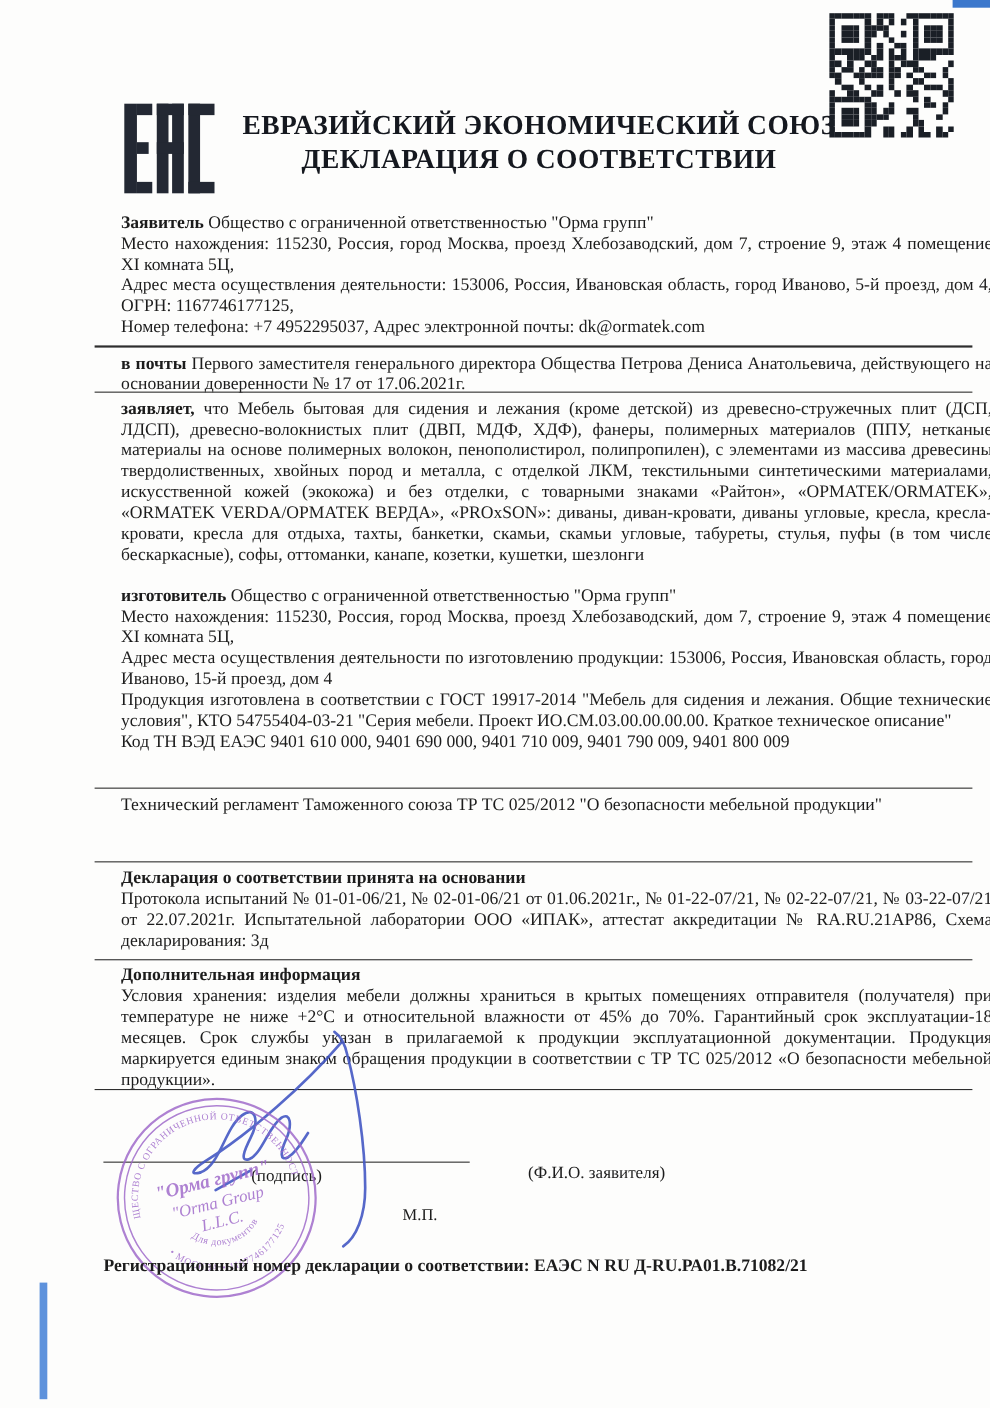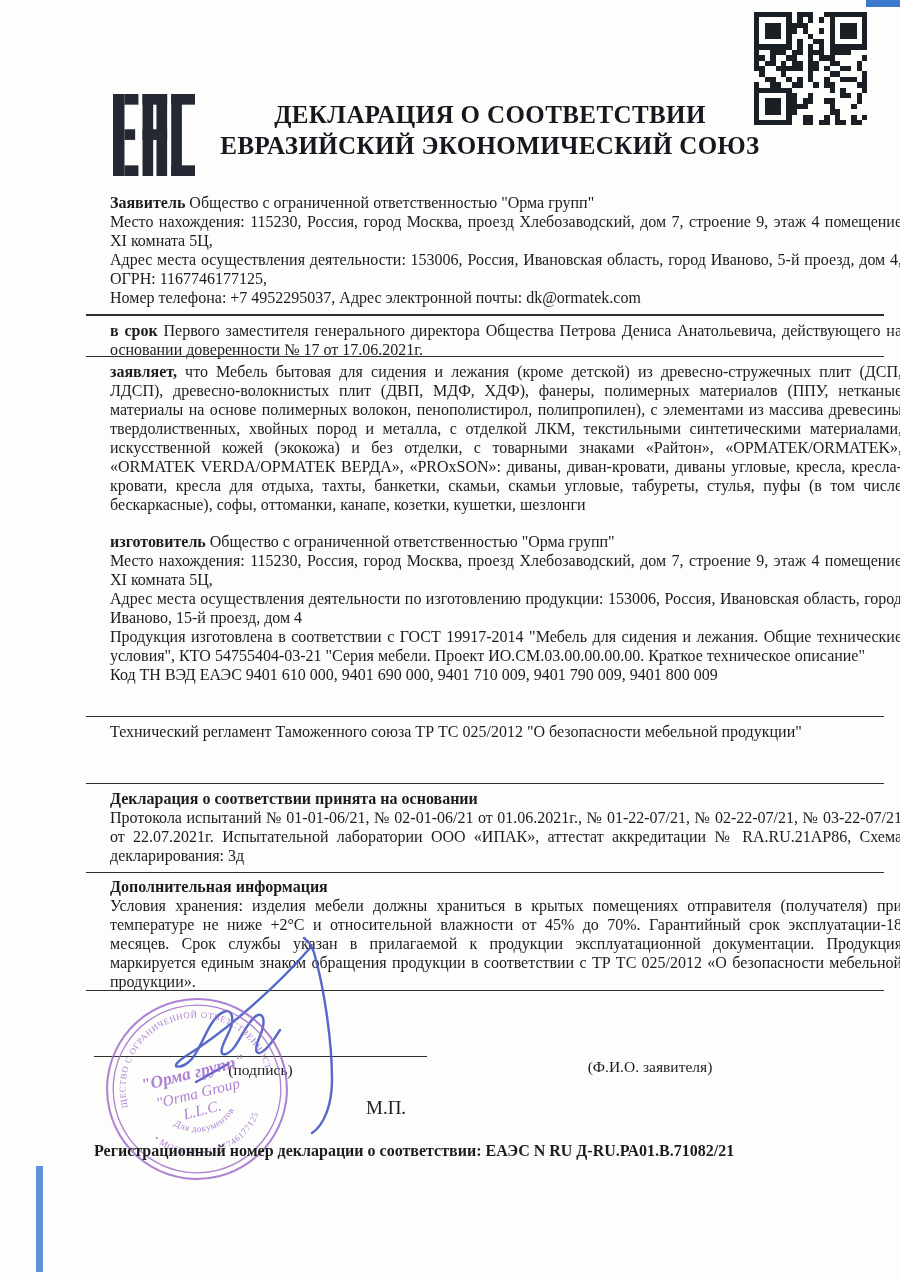--- a/index.html
+++ b/index.html
@@ -21,22 +21,22 @@
   .just{text-align:justify;}
   .sec b{font-weight:bold;}
   .heading{font-weight:bold;}
   .rule{position:absolute;left:86px;width:798px;border-top:2px solid #2e2e2e;height:0;}
   .rule.thin{border-top-width:1.5px;}
   
   .sigline{position:absolute;left:94px;top:1056px;width:333px;border-top:1.5px solid #2e2e2e;height:0;}
   .sigcap{position:absolute;left:94px;top:1061px;width:333px;text-align:center;font-size:15.5px;}
   .signer{position:absolute;left:480px;top:1033px;width:340px;text-align:center;font-size:16px;}
   .signer span{border-bottom:1px solid #2e2e2e;padding:0 4px 1px 4px;}
-  .signercap{position:absolute;left:480px;top:1058px;width:340px;text-align:center;font-size:15.5px;}
-  .mp{position:absolute;left:366px;top:1097px;font-size:19px;}
+  .signercap{position:absolute;left:480px;top:1058px;width:340px;text-align:left;font-size:15.5px;}
+  .mp{position:absolute;left:366px;top:1097px;font-size:15px;}
   .regline{position:absolute;left:94px;width:792px;font-weight:bold;font-size:16px;}
   
   .stamp{position:absolute;left:104px;top:996px;width:186px;height:186px;
          transform:rotate(-14deg);opacity:.82;pointer-events:none;}
   .ink{position:absolute;left:108px;top:930px;width:280px;height:215px;pointer-events:none;opacity:.9;}
 </style>
 </head>
 <body>
 
 <div class="page">
@@ -54,22 +54,22 @@
       <rect x="53" y="0" width="13" height="100"></rect>
       <rect x="36" y="0" width="30" height="13"></rect>
       <rect x="36" y="43" width="30" height="13"></rect>
       <rect x="71" y="0" width="13" height="100"></rect>
       <rect x="71" y="0" width="29" height="13"></rect>
       <rect x="71" y="87" width="29" height="13"></rect>
     </g>
   </svg>
 
   <div class="title">
+    <div>ЕВРАЗИЙСКИЙ ЭКОНОМИЧЕСКИЙ СОЮЗ</div>
     <div>ДЕКЛАРАЦИЯ О СООТВЕТСТВИИ</div>
-    <div>ЕВРАЗИЙСКИЙ ЭКОНОМИЧЕСКИЙ СОЮЗ</div>
   </div>
 
   <div class="qr">
       <i style="left: 0px; top: 0px; width: 5.4px; height: 5.4px;"></i>
       <i style="left: 5.4px; top: 0px; width: 5.4px; height: 5.4px;"></i>
       <i style="left: 10.8px; top: 0px; width: 5.4px; height: 5.4px;"></i>
       <i style="left: 16.2px; top: 0px; width: 5.4px; height: 5.4px;"></i>
       <i style="left: 21.6px; top: 0px; width: 5.4px; height: 5.4px;"></i>
       <i style="left: 27px; top: 0px; width: 5.4px; height: 5.4px;"></i>
       <i style="left: 32.4px; top: 0px; width: 5.4px; height: 5.4px;"></i>
@@ -302,21 +302,21 @@
       <span>Общество с ограниченной ответственностью "Орма групп"</span>
     </div>
     <div class="just">Место нахождения: 115230, Россия, город Москва, проезд Хлебозаводский, дом 7, строение 9, этаж 4 помещение XI комната 5Ц,</div>
     <div class="just">Адрес места осуществления деятельности: 153006, Россия, Ивановская область, город Иваново, 5-й проезд, дом 4, ОГРН: 1167746177125,</div>
     <div>Номер телефона: +7 4952295037, Адрес электронной почты: dk@ormatek.com</div>
   </div>
 
   <div class="rule" style="top:314px"></div>
 
   <div class="sec just" style="top:321px">
-    <b>в срок</b>
+    <b>в почты</b>
     <span>Первого заместителя генерального директора Общества Петрова Дениса Анатольевича, действующего на основании доверенности № 17 от 17.06.2021г.</span>
   </div>
 
   <div class="rule thin" style="top:356px"></div>
 
   <div class="sec just" style="top:362px">
     <b>заявляет,</b>
     <span>что Мебель бытовая для сидения и лежания (кроме детской) из древесно-стружечных плит (ДСП, ЛДСП), древесно-волокнистых плит (ДВП, МДФ, ХДФ), фанеры, полимерных материалов (ППУ, нетканые материалы на основе полимерных волокон, пенополистирол, полипропилен), с элементами из массива древесины твердолиственных, хвойных пород и металла, с отделкой ЛКМ,  текстильными синтетическими материалами, искусственной кожей (экокожа) и без отделки, с товарными знаками «Райтон», «ОРМАТЕК/ORMATEK», «ORMATEK VERDA/ОРМАТЕК ВЕРДА», «PROxSON»: диваны, диван-кровати, диваны угловые, кресла, кресла-кровати, кресла для отдыха, тахты, банкетки, скамьи, скамьи угловые, табуреты, стулья, пуфы (в том числе бескаркасные), софы, оттоманки, канапе, козетки, кушетки, шезлонги</span>
   </div>
 

